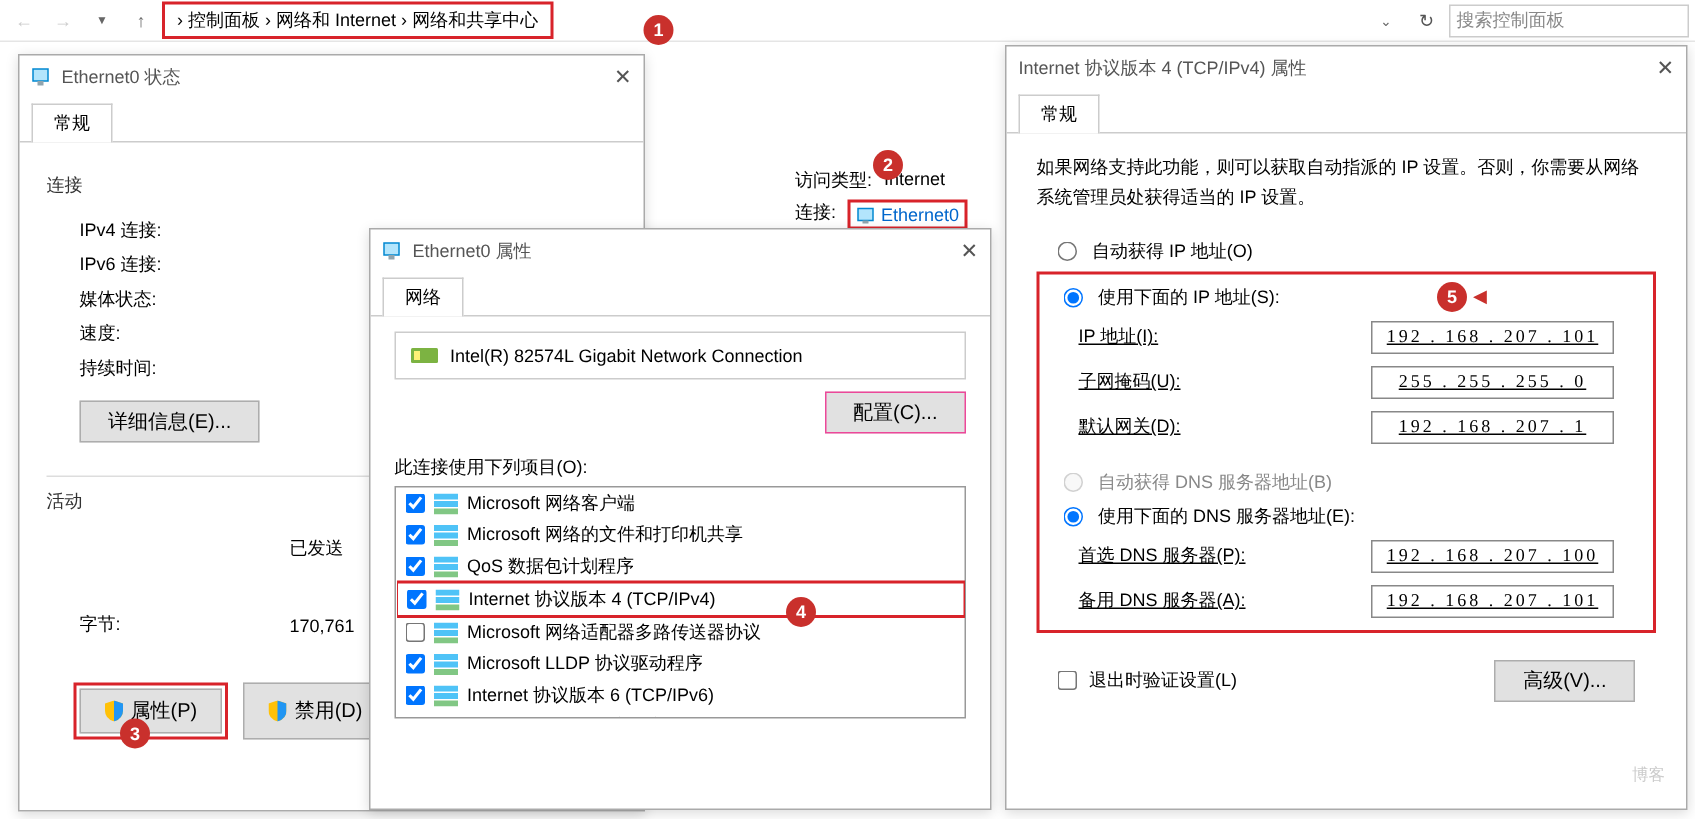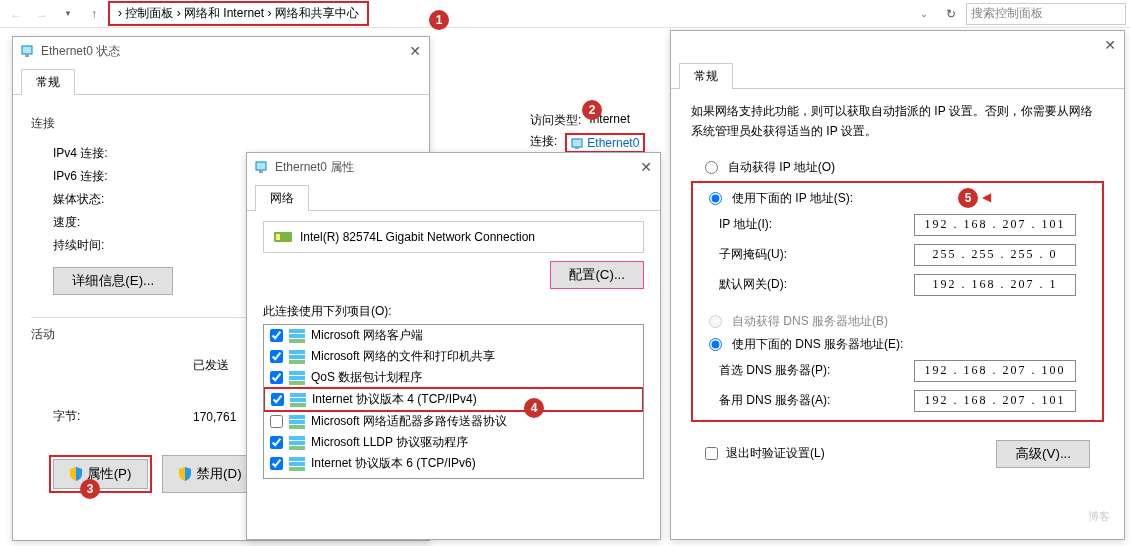--- a/index.html
+++ b/index.html
@@ -52,21 +52,21 @@
     .item-icon { width: 16px; height: 14px; }
     .item-highlighted { border: 2px solid #d8232a; margin: -1px; }
 
     
     .win-ip { left: 670px; top: 30px; width: 455px; height: 510px; }
     .ip-body { padding: 12px 20px; }
     .ip-desc { line-height: 1.7; margin-bottom: 14px; }
     .radio-row { display: flex; align-items: center; gap: 6px; padding: 3px 14px; }
     .radio-row input { margin-right: 4px; }
     .radio-row.disabled { color: #888; }
-    .ip-form-row { display: flex; align-items: center; justify-content: space-between; padding: 4px 24px; }
+    .ip-form-row { display: flex; align-items: center; justify-content: space-between; padding: 4px 24px; text-decoration: underline; }
     .ip-input { width: 162px; height: 22px; border: 1px solid #888; text-align: center; letter-spacing: 2px; font-family: "Segoe UI"; display: flex; align-items: center; justify-content: center; }
     .ip-group { border: 2px solid #d8232a; padding: 4px 2px; margin: 2px 0 12px 0; }
     .exit-row { display: flex; align-items: center; gap: 8px; padding: 6px 14px; }
     .adv-btn { float: right; padding: 4px 18px; background: #e1e1e1; border: 1px solid #adadad; }
 
     
     .badge { position: absolute; width: 20px; height: 20px; border-radius: 50%; background: #c9302c; color: #fff; font-weight: bold; display: flex; align-items: center; justify-content: center; font-size: 12px; z-index: 100; }
     .badge-tri { position: absolute; color: #c9302c; font-size: 12px; z-index: 100; }
 
     
@@ -278,20 +278,21 @@
             <use href="#prot-ico"></use>
           </svg>
     <span>链路层拓扑发现响应程序</span>
         </div>
       </div>
   </div>
 </div>
 
 <div class="window win-ip">
   <div class="title-bar">
+    <span>Internet 协议版本 4 (TCP/IPv4) 属性</span>
     <span class="close-x">✕</span>
   </div>
   <div class="tab-strip">
       <div class="tab">常规</div>
     </div>
   <div class="ip-body">
     <div class="ip-desc">如果网络支持此功能，则可以获取自动指派的 IP 设置。否则，你需要从网络系统管理员处获得适当的 IP 设置。</div>
     <div class="radio-row">
         <input type="radio" style="">
         <span>自动获得 IP 地址(O)</span>

